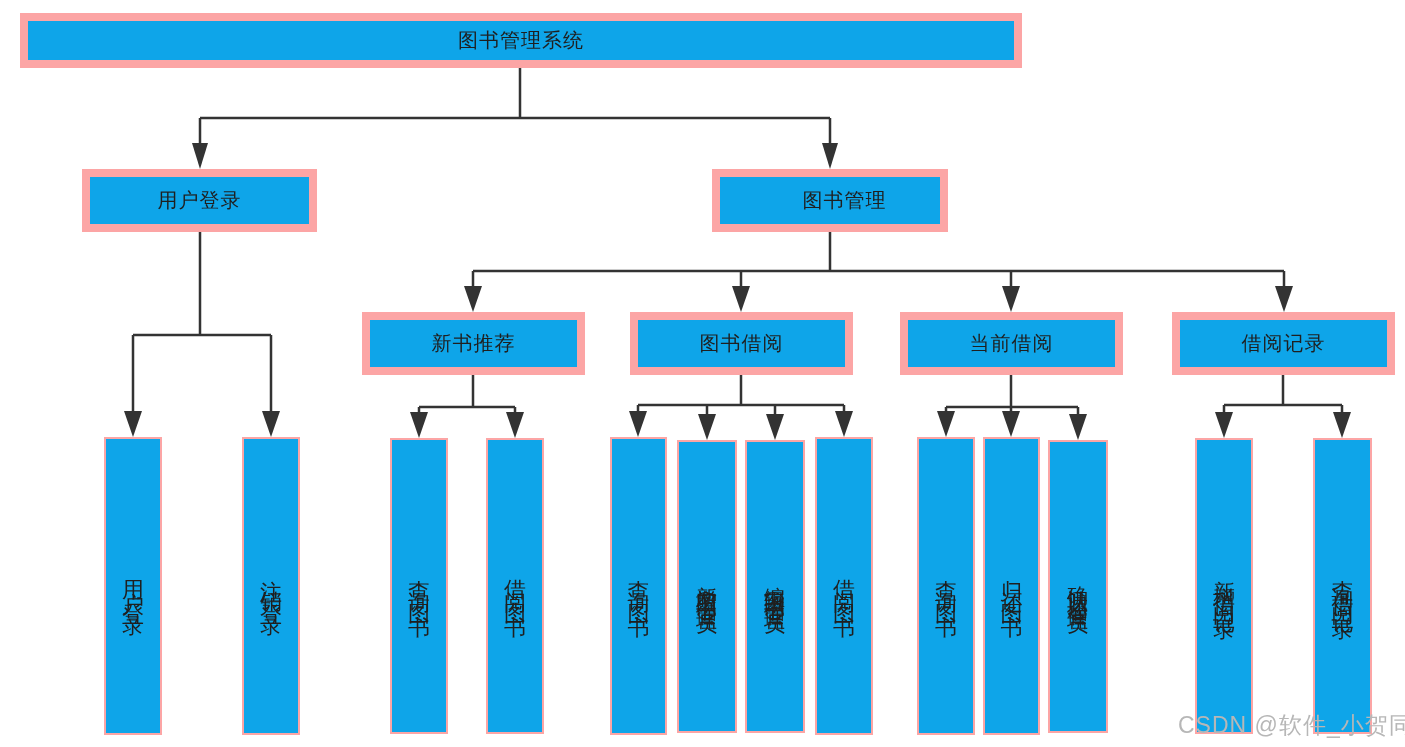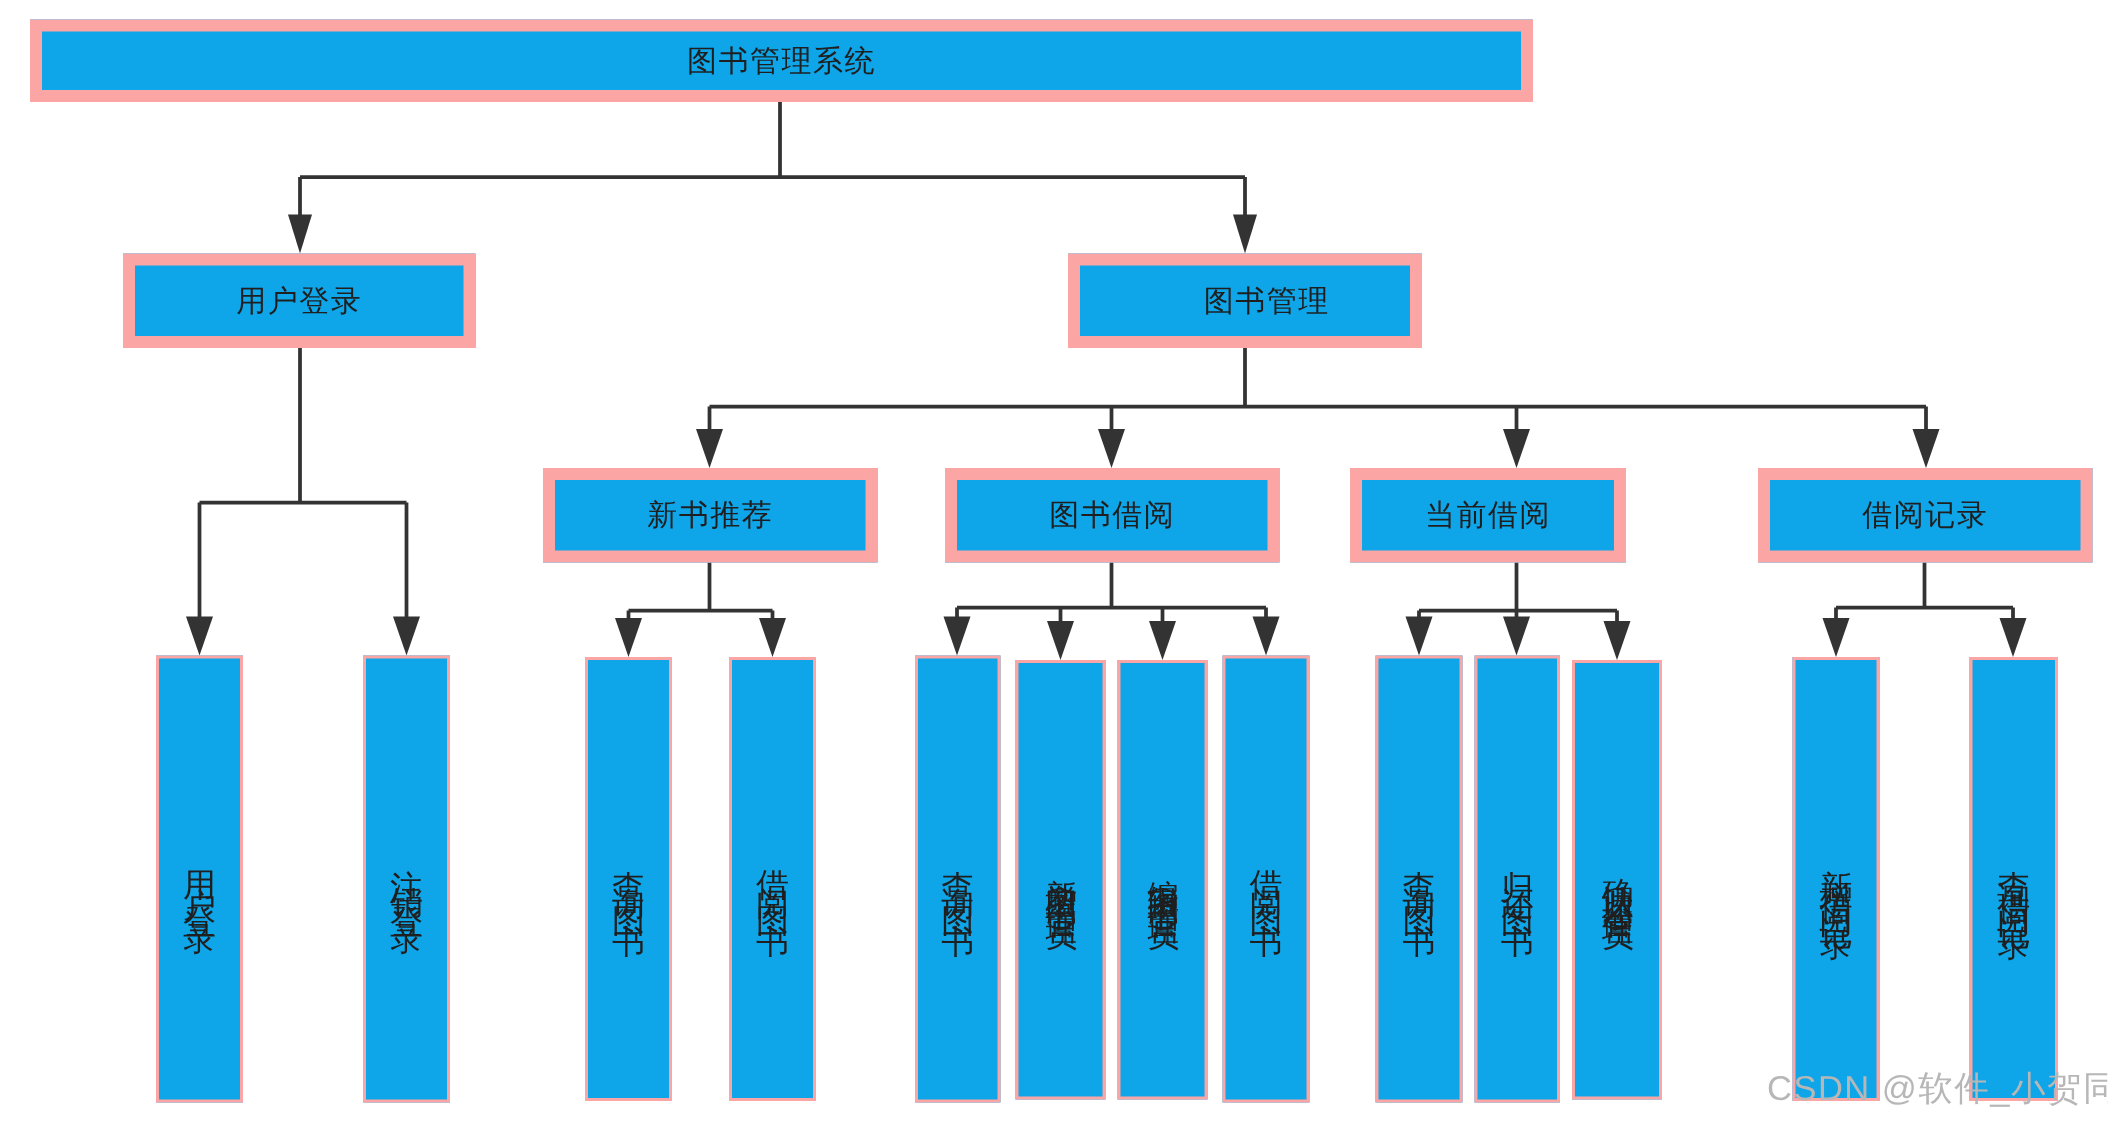--- a/index.html
+++ b/index.html
@@ -111,21 +111,21 @@
     </g>
   </svg>
 
   <div class="node hbox" style="left:20px; top:13px; width:1002px; height:55px;">图书管理系统</div>
 
   <div class="node hbox" style="left:82px; top:169px; width:235px; height:63px;">用户登录</div>
   <div class="node hbox" style="left:712px; top:169px; width:236px; height:63px;padding-left:29px;">图书管理</div>
 
   <div class="node hbox" style="left:362px; top:312px; width:223px; height:63px;">新书推荐</div>
   <div class="node hbox" style="left:630px; top:312px; width:223px; height:63px;">图书借阅</div>
-  <div class="node hbox" style="left:900px; top:312px; width:184px; height:63px;">当前借阅</div>
+  <div class="node hbox" style="left:900px; top:312px; width:223px; height:63px;">当前借阅</div>
   <div class="node hbox" style="left:1172px; top:312px; width:223px; height:63px;">借阅记录</div>
 
   <div class="node vbox ls-lg" style="left:104px; top:437px; width:58px; height:298px;">用户登录</div>
   <div class="node vbox ls-lg" style="left:242px; top:437px; width:58px; height:298px;">注销登录</div>
 
   <div class="node vbox ls-lg" style="left:390px; top:438px; width:58px; height:296px;">查询图书</div>
   <div class="node vbox ls-lg" style="left:486px; top:438px; width:58px; height:296px;">借阅图书</div>
 
   <div class="node vbox ls-lg" style="left:610px; top:437px; width:57px; height:298px;">查询图书</div>
   <div class="node vbox ls-sm" style="left:677px; top:440px; width:60px; height:293px;">新增图书（管理员）</div>

